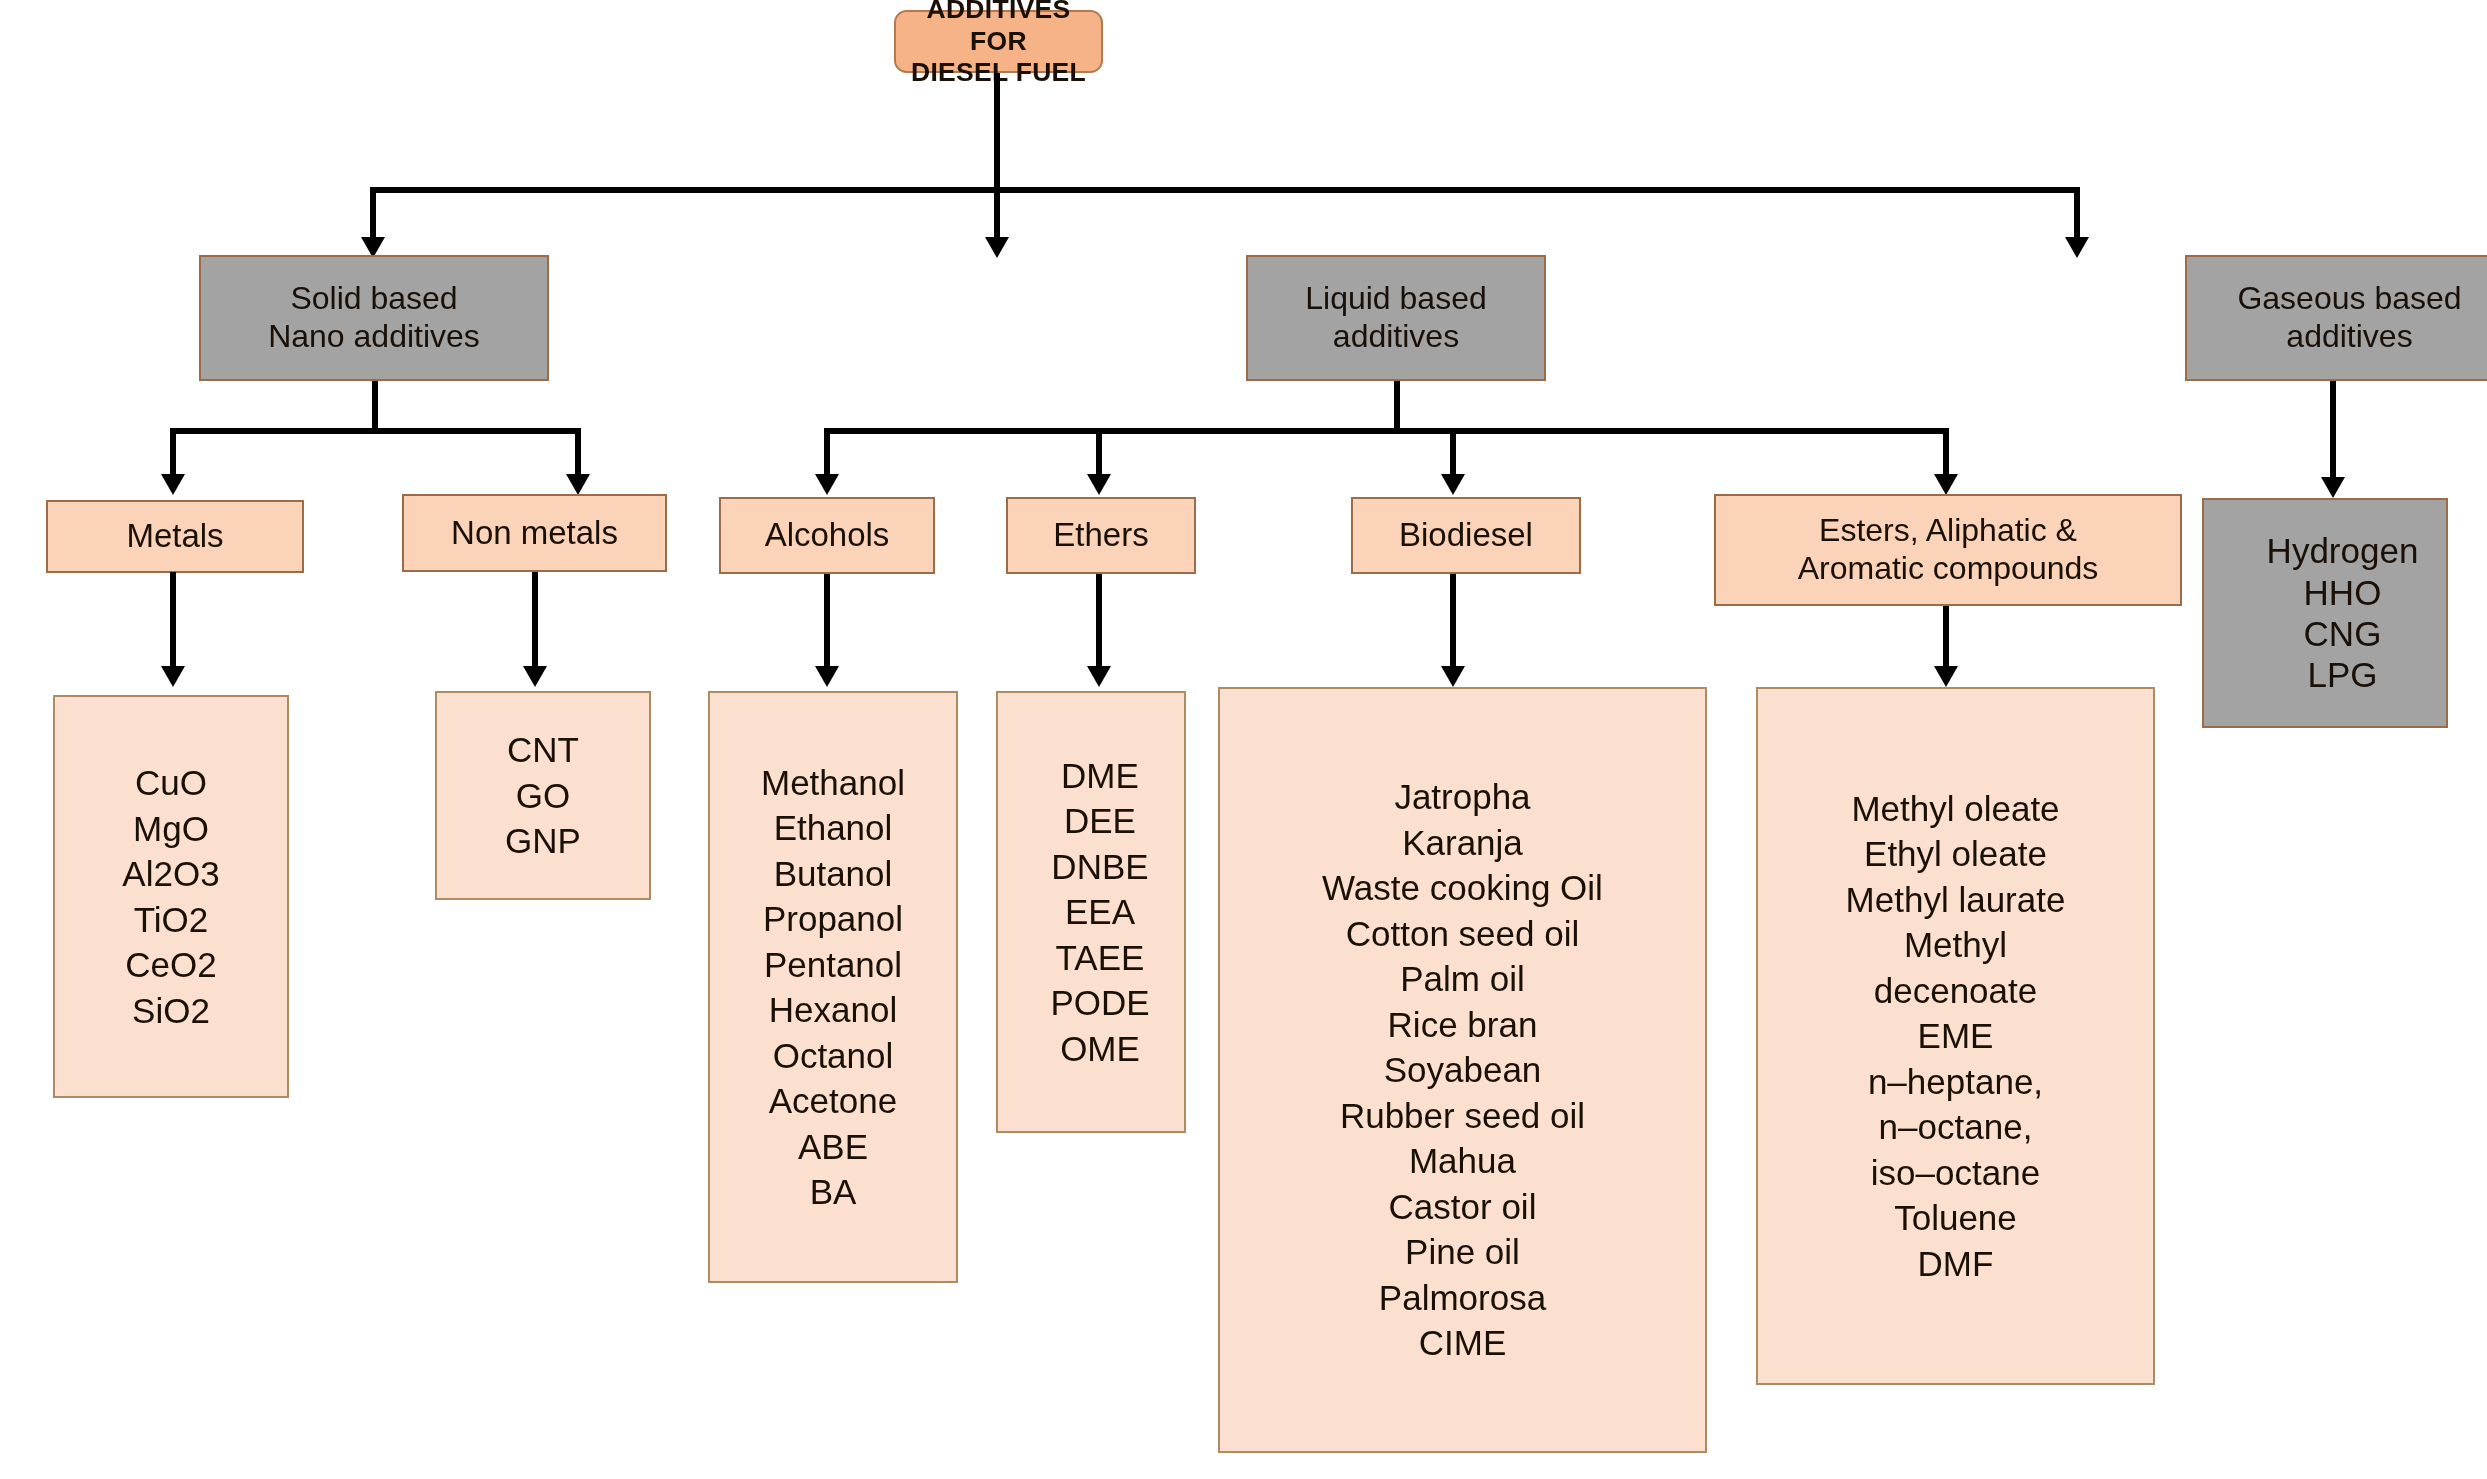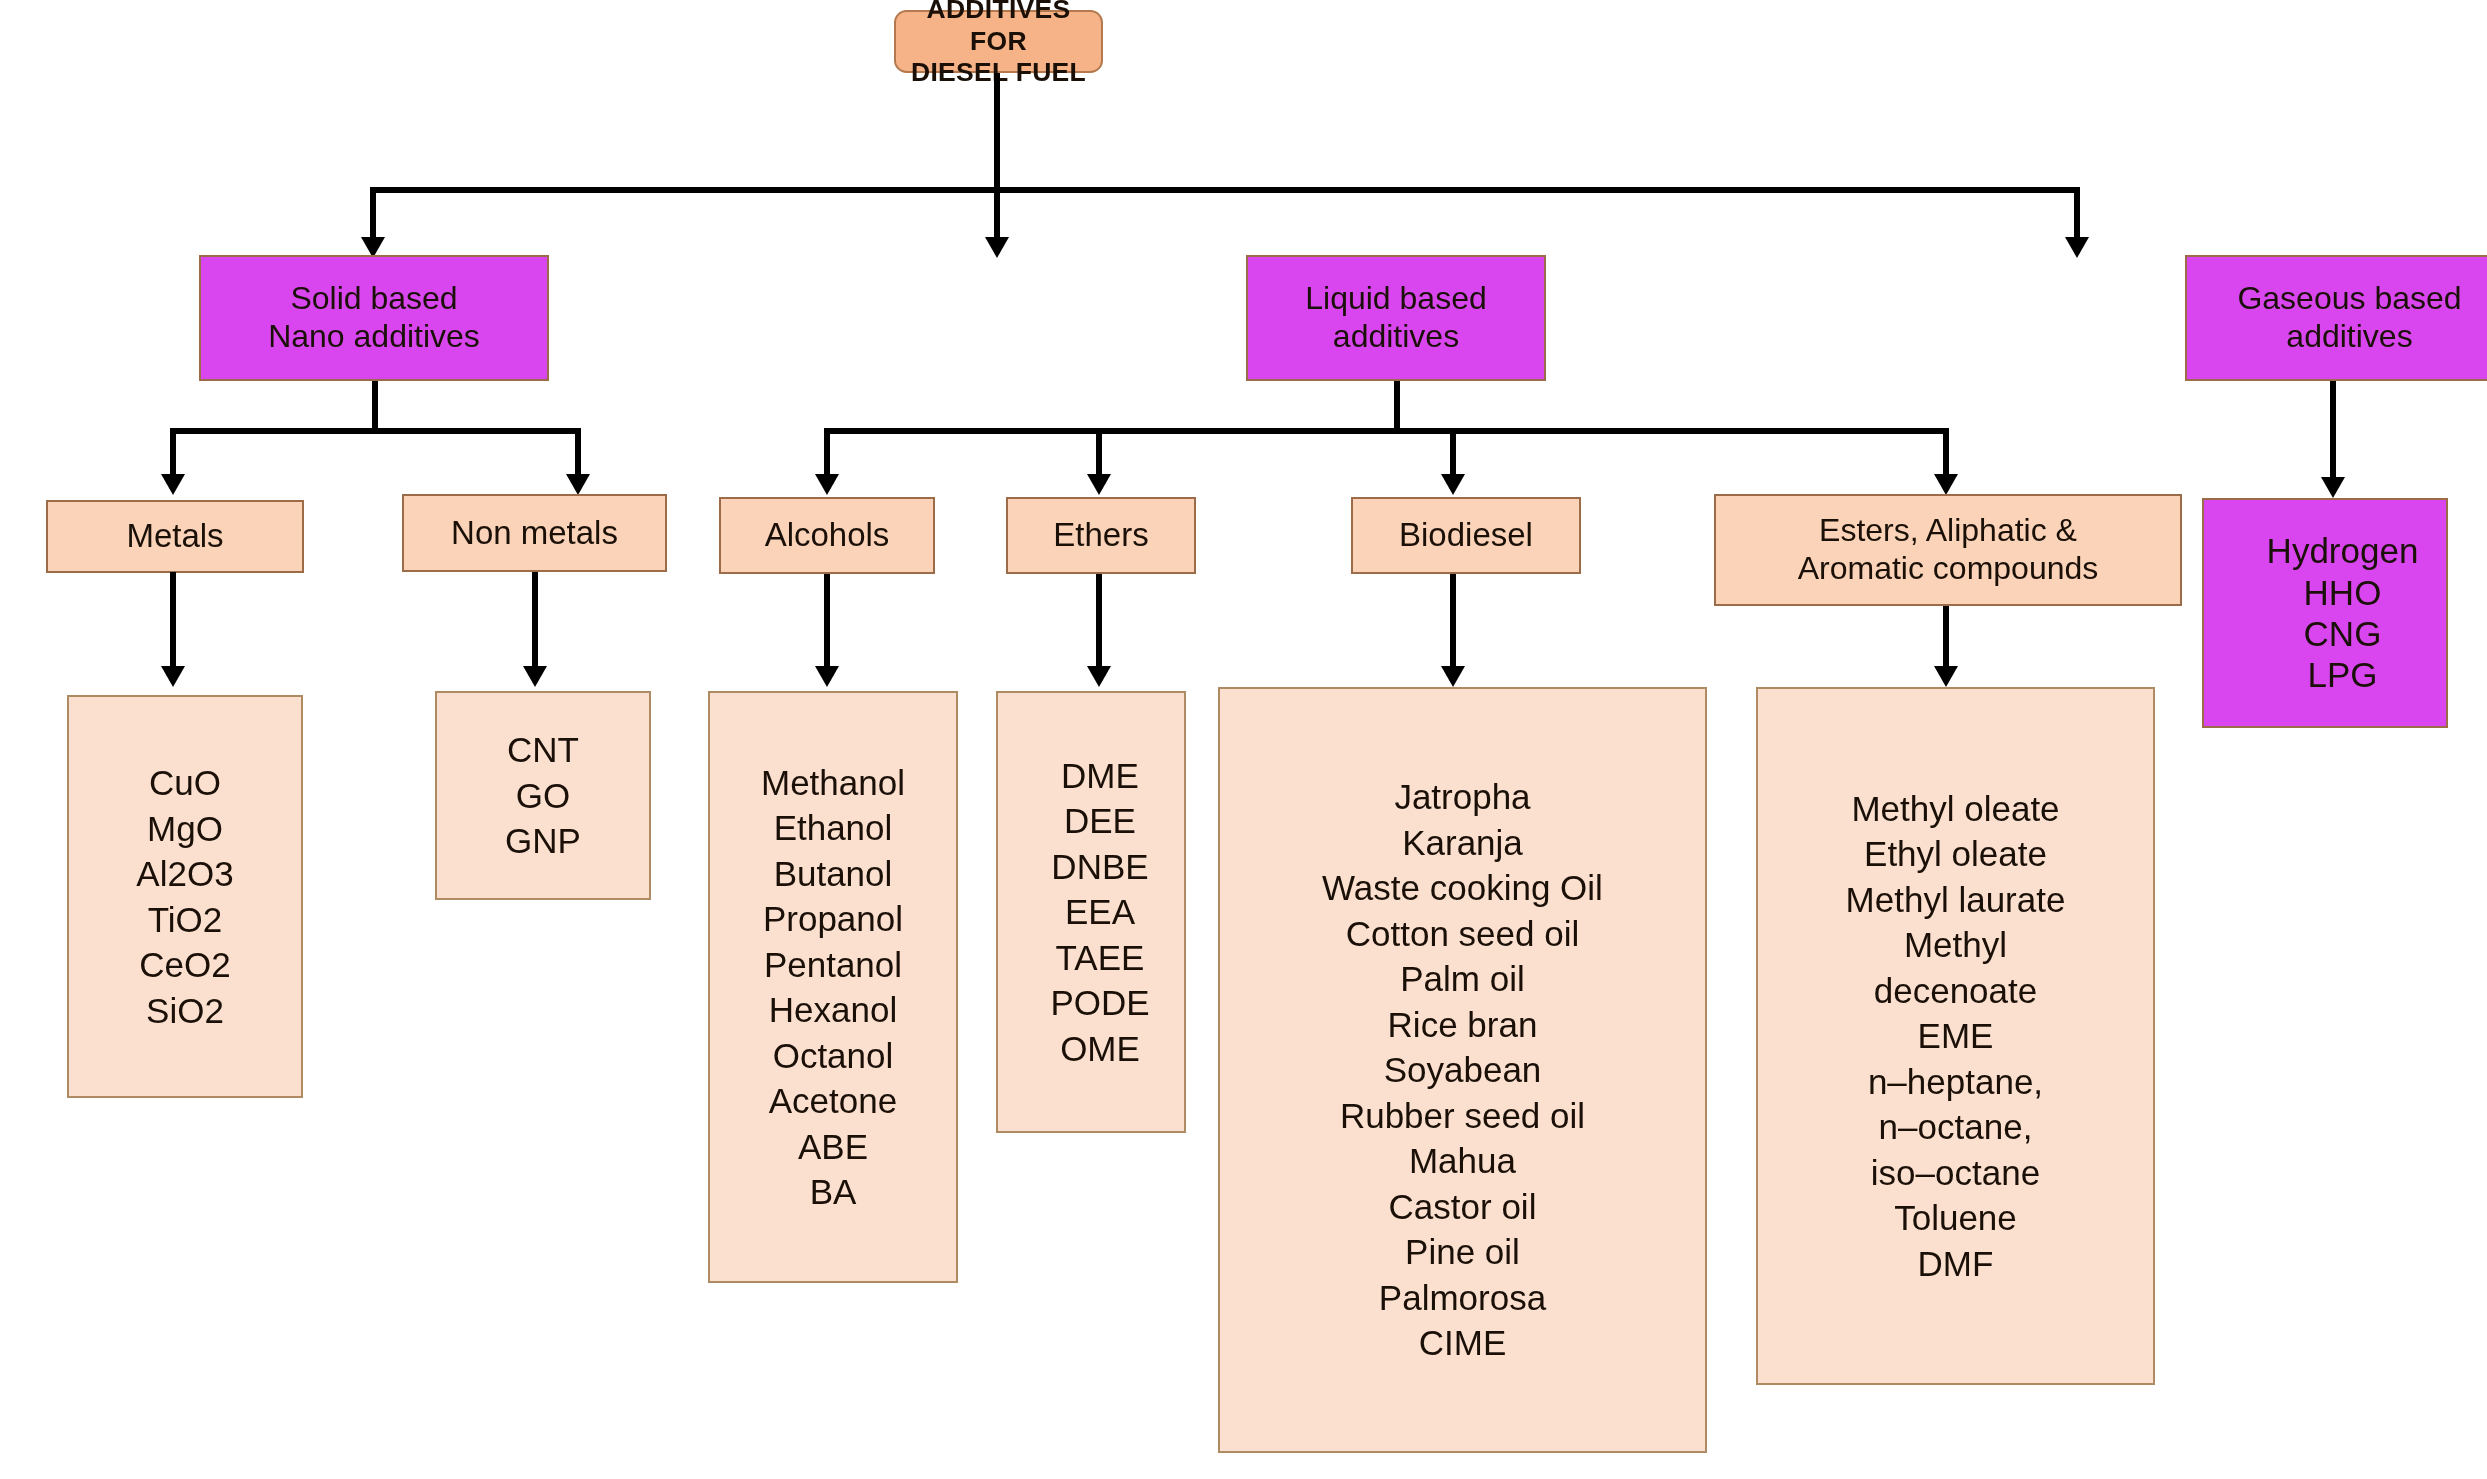--- a/index.html
+++ b/index.html
@@ -4,21 +4,21 @@
 <style>
   html,body{margin:0;padding:0;background:#ffffff;}
   body{font-family:"Liberation Sans", sans-serif;}
   #stage{position:relative;width:2487px;height:1479px;background:#ffffff;overflow:hidden;margin-left:32px;}
 
   .box{position:absolute;box-sizing:border-box;display:flex;flex-direction:column;
        align-items:center;justify-content:center;text-align:center;color:#1a1008;
        border:2.1px solid #9c6b47;background:#f5bc8f;}
   .box.level1{background:#f5b387;border-radius:12.6px;border:2.1px solid #b4794f;
        font-weight:bold;letter-spacing:0.3px;}
-  .box.level2{background:#d946ef;}
+  .box.level2{background:#a3a3a3;}
   .box.level3{background:#fad3b8;}
   .box.leaf{background:#fbe0cf;border:2.1px solid #b08a63;}
 
   .line{position:absolute;background:#000000;}
   .vline{width:4.9px;}
   .hline{height:5.6px;}
 
   .arrow{position:absolute;width:0;height:0;
          border-left:12px solid transparent;border-right:12px solid transparent;
          border-top:21px solid #000000;}
@@ -121,21 +121,21 @@
 
   <div class="line vline" style="left:1064px;top:574px;width:5.6px;height:103px;"></div>
   <div class="arrow" style="left:1055px;top:666px;"></div>
 
   <div class="line vline" style="left:1418px;top:574px;width:5.6px;height:103px;"></div>
   <div class="arrow" style="left:1409px;top:666px;"></div>
 
   <div class="line vline" style="left:1911px;top:606px;width:5.6px;height:71px;"></div>
   <div class="arrow" style="left:1902px;top:666px;"></div>
 
-  <div class="box leaf" style="left:35px;top:695px;width:236px;height:403px;font-size:35px;">
+  <div class="box leaf" style="left:21px;top:695px;width:236px;height:403px;font-size:35px;">
     <span class="txt">CuO
 MgO
 Al2O3
 TiO2
 CeO2
 SiO2</span>
   </div>
 
   <div class="box leaf" style="left:403px;top:691px;width:216px;height:209px;font-size:35px;">
     <span class="txt">CNT

